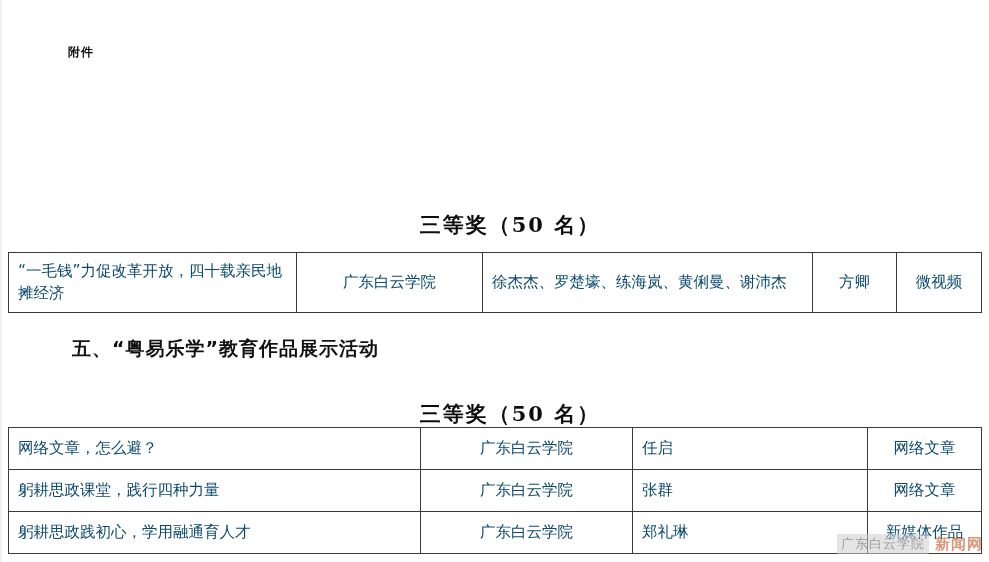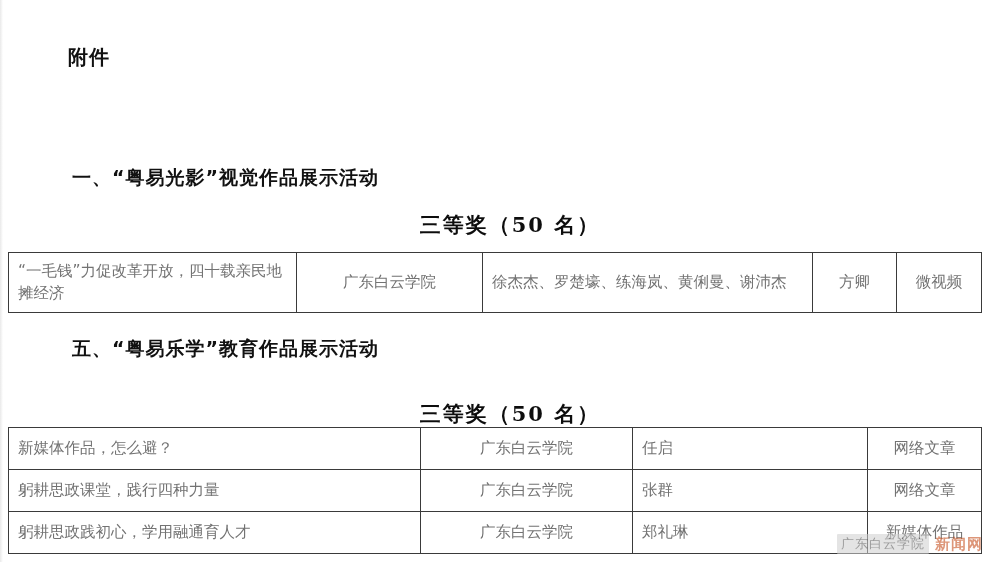--- a/index.html
+++ b/index.html
@@ -19,21 +19,21 @@
     position: relative;
     width: 989px;
     height: 562px;
     box-sizing: border-box;
     padding: 0;
   }
   .attachment-label {
     position: absolute;
     left: 68px;
     top: 44px;
-    font-size: 20px;
+    font-size: 12px;
     font-family: Liberation Serif, serif;
     font-weight: 700;
     letter-spacing: 1px;
     color: #111;
   }
   .doc-title {
     position: absolute;
     left: 0;
     right: 0;
     top: 78px;
@@ -68,21 +68,21 @@
     padding-left: 31px;
   }
   .award1 { top: 211px; }
   .award2 { top: 400px; }
 
   table.doc-table {
     position: absolute;
     border-collapse: collapse;
     table-layout: fixed;
     font-size: 15.5px;
-    color: #737373;
+    color: #0c4a6e;
   }
   table.doc-table td {
     border: 1px solid #3a3a3a;
     padding: 7px 9px;
     vertical-align: middle;
     line-height: 1.45;
     word-break: break-all;
     font-family: "DejaVu Sans", "Liberation Sans", sans-serif;
   }
   #table-1 {
@@ -136,21 +136,20 @@
 </head>
 <body>
 
 <div class="page">
 
   <div class="scan-edge"></div>
 
   <div class="attachment-label">附件</div>
 
 
-  <div class="section-heading sec1">一、“粤易光影”视觉作品展示活动</div>
 
   <div class="award-heading award1">三等奖（50 名）</div>
 
   <table class="doc-table" id="table-1">
     <colgroup>
       <col style="width:288px">
       <col style="width:186px">
       <col style="width:330px">
       <col style="width:84px">
       <col style="width:85px">
@@ -172,21 +171,21 @@
 
   <table class="doc-table" id="table-2">
     <colgroup>
       <col style="width:412px">
       <col style="width:212px">
       <col style="width:235px">
       <col style="width:114px">
     </colgroup>
     <tbody>
       <tr>
-        <td class="cell-left">新媒体作品，怎么避？</td>
+        <td class="cell-left">网络文章，怎么避？</td>
         <td class="cell-center">广东白云学院</td>
         <td class="cell-left">任启</td>
         <td class="cell-center">网络文章</td>
       </tr>
       <tr>
         <td class="cell-left">躬耕思政课堂，践行四种力量</td>
         <td class="cell-center">广东白云学院</td>
         <td class="cell-left">张群</td>
         <td class="cell-center">网络文章</td>
       </tr>

